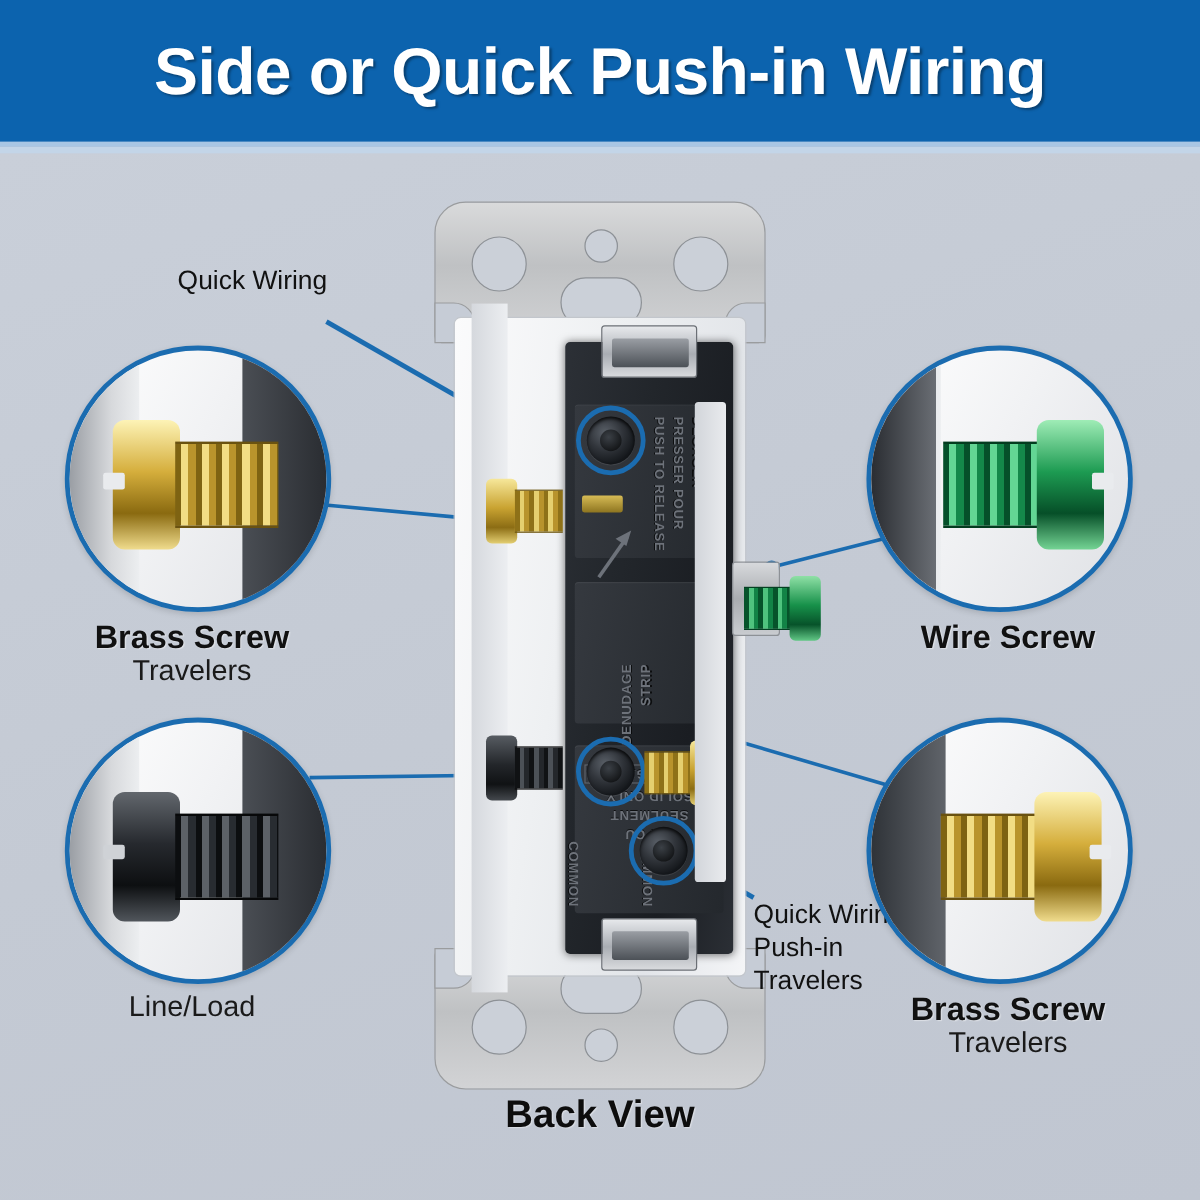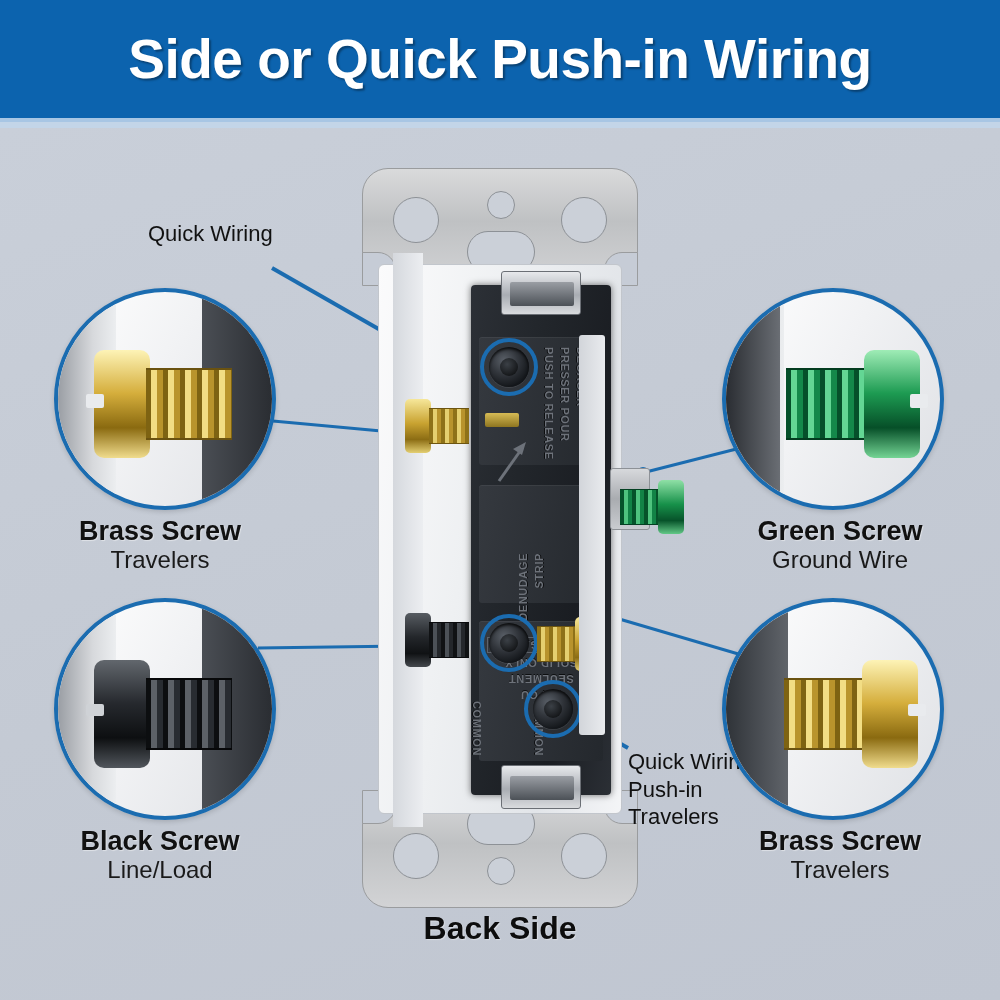--- a/index.html
+++ b/index.html
@@ -369,47 +369,45 @@
     <div class="wall"></div>
     <div class="dark" style="left:0; right:auto; width:54px;
          background:linear-gradient(90deg,#2a2d32,#6a6e74);"></div>
     <div class="bigscrew" style="left:60px;">
       <div class="bigthread biggreen-thread" style="left:0;"></div>
       <div class="bighead biggreen-head" style="left:78px;"></div>
       <div class="slot-notch" style="left:124px; top:44px; width:18px; height:14px;"></div>
     </div>
   </div>
   <div class="cap" style="left:680px; top:388px;">
-    <div class="t1">Green Screw</div>
-    <div class="t2">Ground Wire</div>
+    <div class="t1">Wire Screw</div>
   </div>
 
   <div class="mag" style="left:54px; top:470px;">
     <div class="wall"></div>
     <div class="dark"></div>
     <div class="bigscrew" style="left:36px;">
       <div class="bighead bigblack-head" style="left:0;"></div>
       <div class="bigthread bigblack-thread" style="left:52px;"></div>
       <div class="slot-notch" style="left:-8px; top:44px; width:18px; height:12px; background:#cfd2d6;"></div>
     </div>
   </div>
   <div class="cap" style="left:0px; top:698px;">
-    <div class="t1">Black Screw</div>
     <div class="t2">Line/Load</div>
   </div>
 
   <div class="mag" style="left:722px; top:470px;">
     <div class="wall"></div>
     <div class="dark" style="left:0; right:auto; width:62px;
          background:linear-gradient(90deg,#2f3338,#60646a);"></div>
     <div class="bigscrew" style="left:58px;">
       <div class="bigthread bigbrass-thread" style="left:0;"></div>
       <div class="bighead bigbrass-head" style="left:78px;"></div>
       <div class="slot-notch" style="left:124px; top:44px; width:18px; height:12px;"></div>
     </div>
   </div>
   <div class="cap" style="left:680px; top:698px;">
     <div class="t1">Brass Screw</div>
     <div class="t2">Travelers</div>
   </div>
 
-  <div id="back-view">Back Side</div>
+  <div id="back-view">Back View</div>
 </div>
 
 </body></html>

